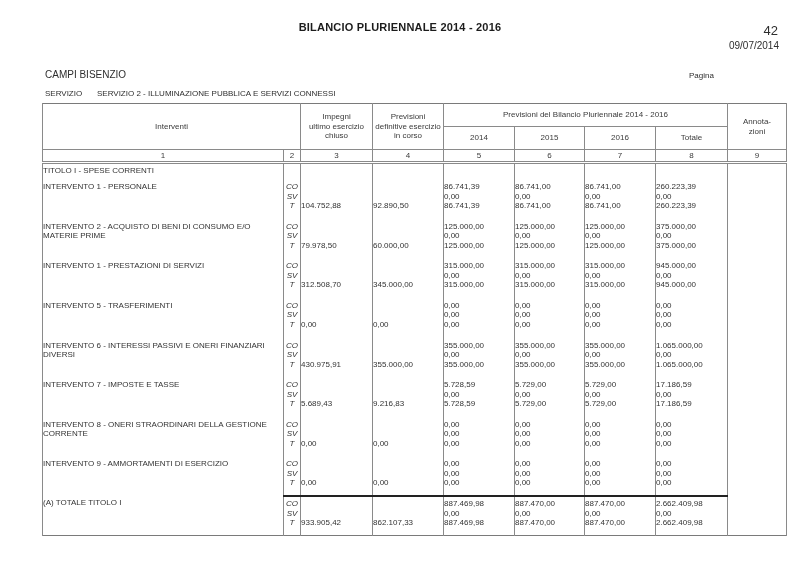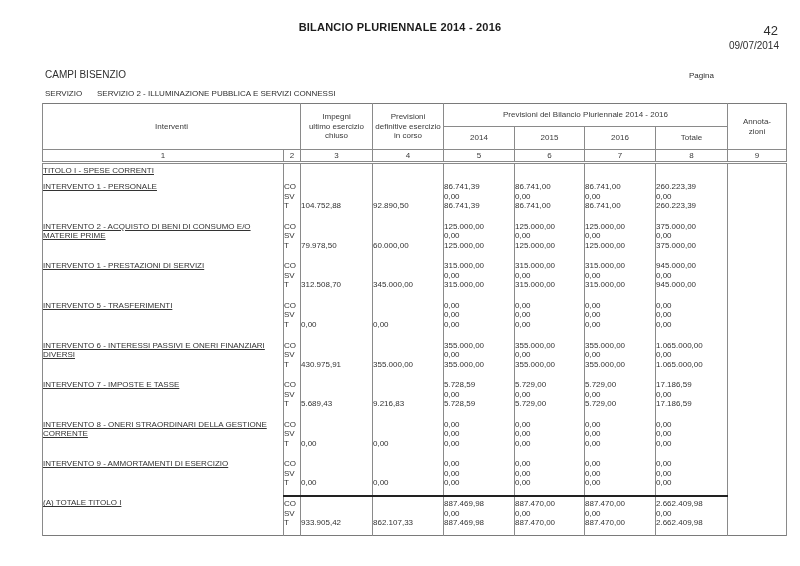--- a/index.html
+++ b/index.html
@@ -26,22 +26,22 @@
     border-left:1px solid #8a8a8a;border-right:1px solid #8a8a8a;
     padding:0;font-weight:normal;overflow:hidden;
   }
   thead th{text-align:center;vertical-align:middle;line-height:9.5px;border-bottom:1px solid #8a8a8a;color:#3a3a3a;}
   .pre{white-space:pre-line;}
   tr.group-row th{height:22px;}
   tr.years-row th{height:22px;}
   tr.colnums td{height:11px;line-height:11px;text-align:center;border-bottom:3px double #8a8a8a;color:#3a3a3a;}
   tbody td{vertical-align:top;}
   tr.section td{height:14px;line-height:13px;}
-  .c-label{text-align:left;padding-left:3px;padding-right:3px;line-height:9.5px;text-decoration:underline;}
-  .c-tag{}
+  .c-label{text-align:left;padding-left:3px;padding-right:3px;line-height:9.5px;}
+  .c-tag{text-align:center;font-style:italic;}
   .c-num{text-align:left;}
   .c-tag div,.c-num div{height:9.5px;line-height:9.5px;}
   .c-num div{padding-right:2px;}
   tr.block td{padding-top:4px;}
   tr.total td{border-top:2px solid #222;padding-top:2px;}
   tr.total td:first-child,tr.total td:last-child{border-top:0;}
   tr.filler td{height:auto;}
 </style>
 </head>
 <body>

